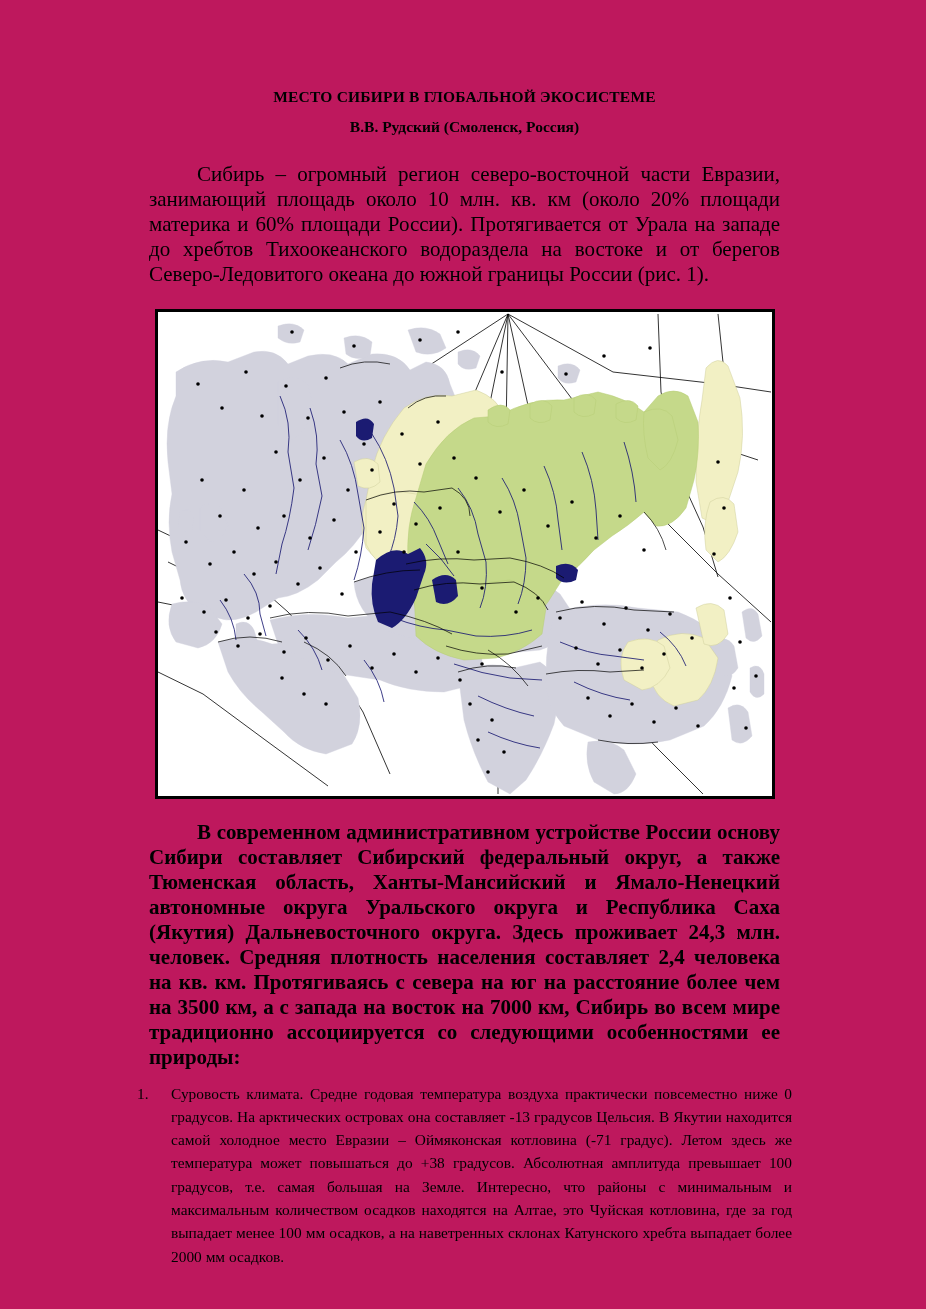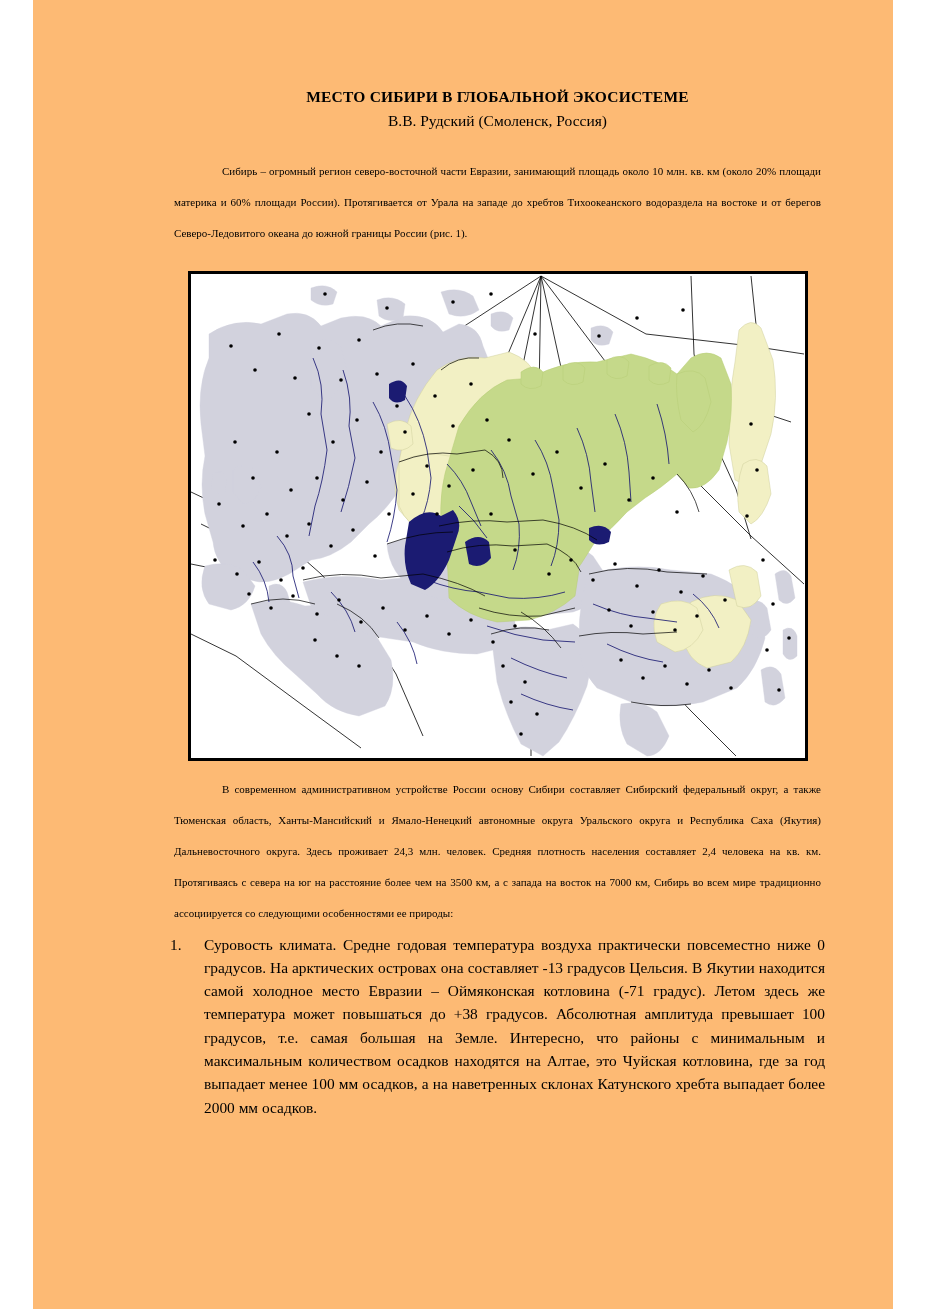--- a/index.html
+++ b/index.html
@@ -7,24 +7,24 @@
     margin: 0;
     padding: 0;
     background: #ffffff;
   }
   body {
     font-family: "Liberation Serif", "DejaVu Serif", serif;
     color: #000000;
   }
   .page {
     position: relative;
-    width: 860px;
+    width: 926px;
     height: 1309px;
     margin: 0 auto;
-    background: #fdba74;
+    background: #be185d;
     overflow: hidden;
     box-sizing: border-box;
   }
   .content {
     position: absolute;
     left: 137px;
     top: 86px;
     width: 655px;
   }
 
@@ -32,41 +32,41 @@
   .title-block {
     text-align: center;
     font-weight: bold;
     font-size: 15.5px;
     line-height: 22.5px;
     letter-spacing: 0.2px;
   }
   .title-line { display: block; }
   .author-line {
     text-align: center;
-    font-weight: normal;
+    font-weight: bold;
     font-size: 15.5px;
     line-height: 23px;
-    margin-top: 0;
+    margin-top: 6px;
   }
 
   
   .para {
     text-align: justify;
     text-justify: inter-word;
-    font-size: 11px;
-    line-height: 31px;
-    margin: 4px;
+    font-size: 21px;
+    line-height: 25px;
+    margin: 12px;
     hyphens: none;
   }
   .para.first {
     margin-top: 24px;
     text-indent: 48px;
   }
   .para.indent-lg { text-indent: 62px; }
-  .para.indent-md { text-indent: 48px; }
+  .para.indent-md { text-indent: 48px; font-weight: bold; }
 
   
   .figure {
     margin-top: 22px;
     display: flex;
     justify-content: center;
   }
   .map-frame {
     position: relative;
     width: 620px;

